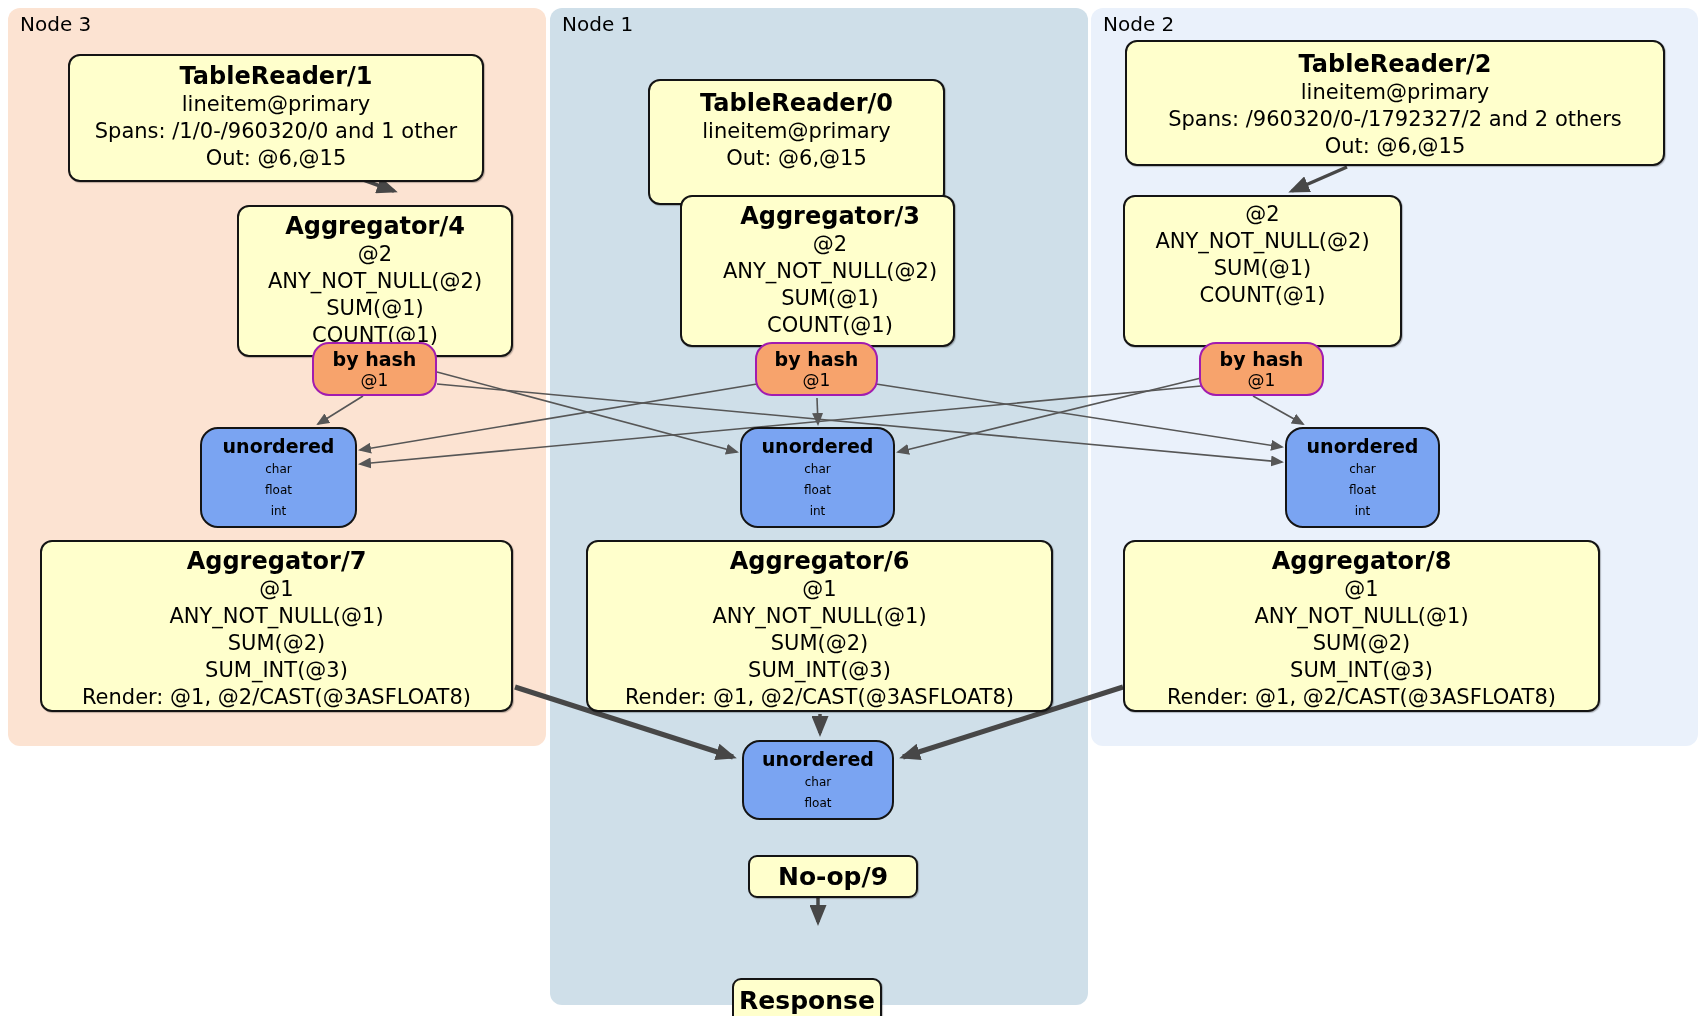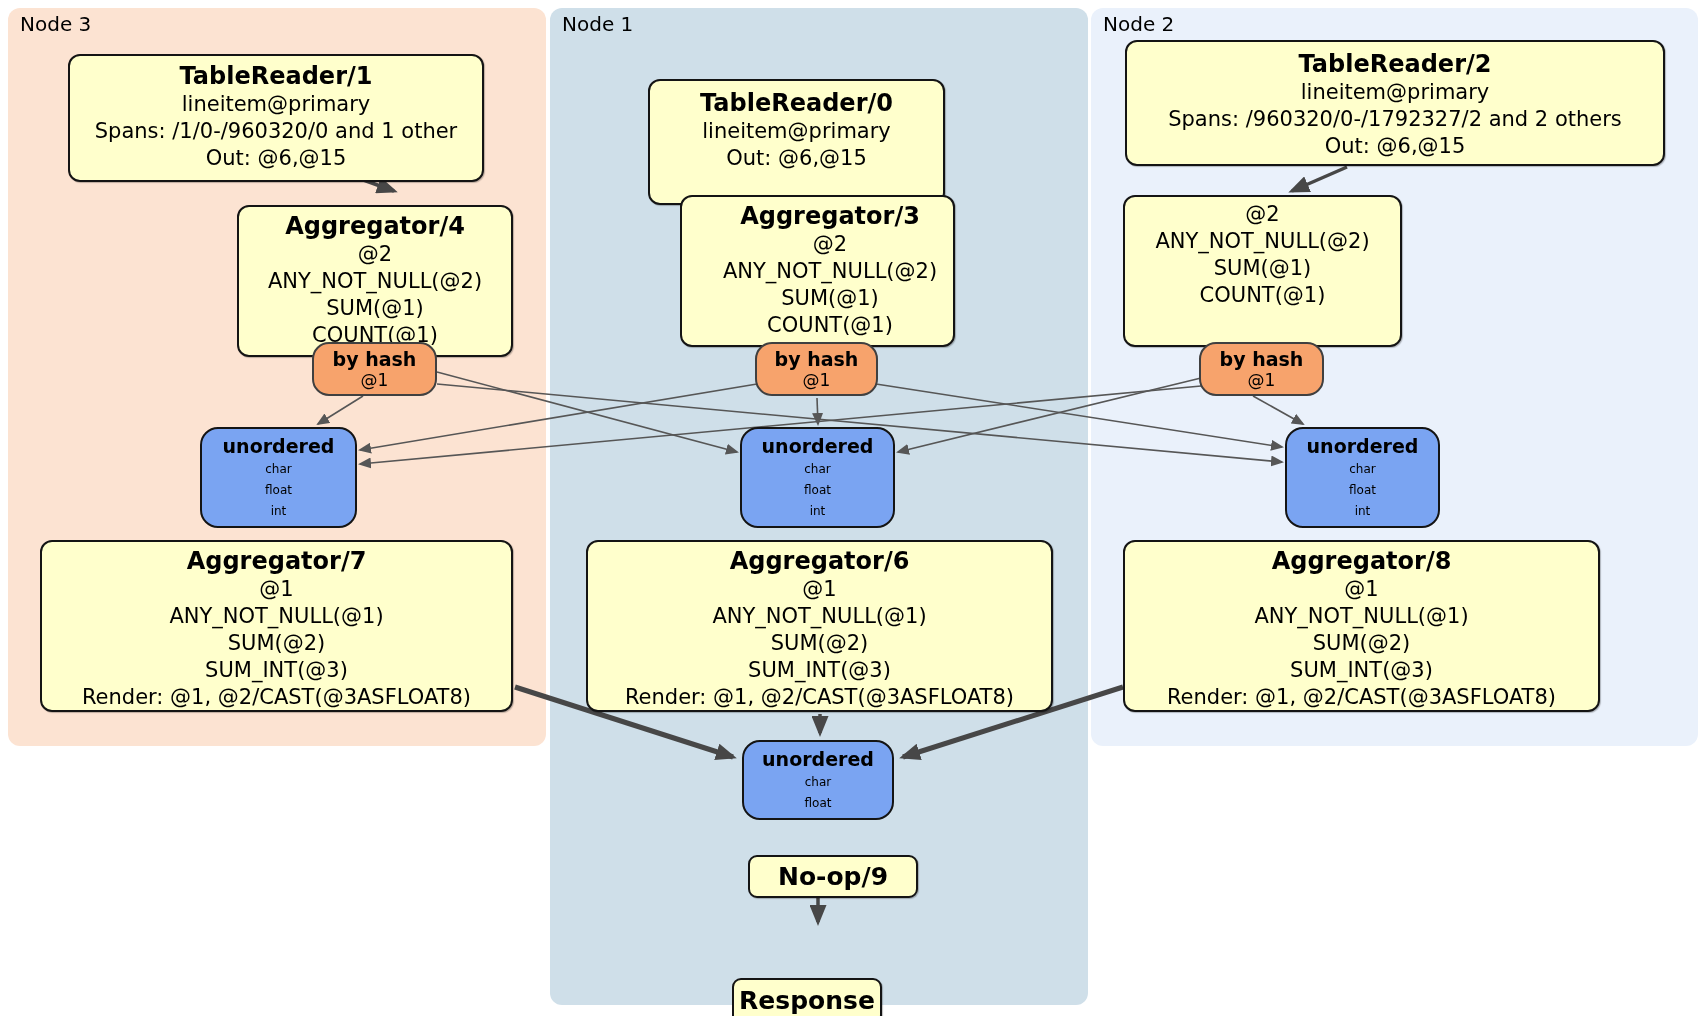--- a/index.html
+++ b/index.html
@@ -11,21 +11,21 @@
   .region-label{position:absolute;font-size:20px;z-index:2;}
   #edges{position:absolute;left:0;top:0;z-index:2;}
   .pbox{
     position:absolute;background:#ffffcc;border:2px solid #141414;border-radius:12px;
     text-align:center;z-index:3;box-sizing:border-box;padding-top:4px;
     box-shadow:1px 1px 1px rgba(0,0,0,0.25);
   }
   .pbox .title{font-weight:bold;font-size:24px;line-height:30px;white-space:nowrap;}
   .pbox .line{font-size:21px;line-height:27px;white-space:nowrap;}
   .router{
-    position:absolute;background:#f7a36c;border:2px solid #404040;border-radius:17px;
+    position:absolute;background:#f7a36c;border:2px solid #a21caf;border-radius:17px;
     text-align:center;z-index:4;box-sizing:border-box;padding-top:4px;
   }
   .router .title{font-weight:bold;font-size:19px;line-height:22px;white-space:nowrap;}
   .router .key{font-size:17px;line-height:20px;white-space:nowrap;}
   .sync{
     position:absolute;background:#7aa4f2;border:2px solid #141414;border-radius:18px;
     text-align:center;z-index:4;box-sizing:border-box;padding-top:5px;
   }
   .sync .title{font-weight:bold;font-size:19px;line-height:25px;white-space:nowrap;}
   .sync .tline{font-size:12px;line-height:21px;white-space:nowrap;}

